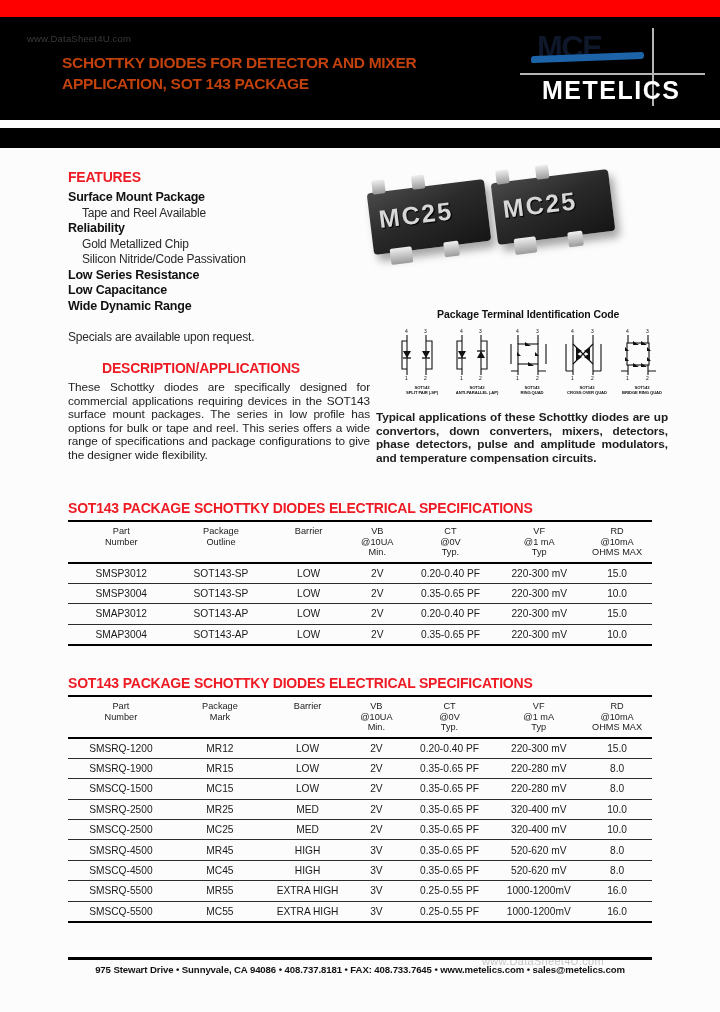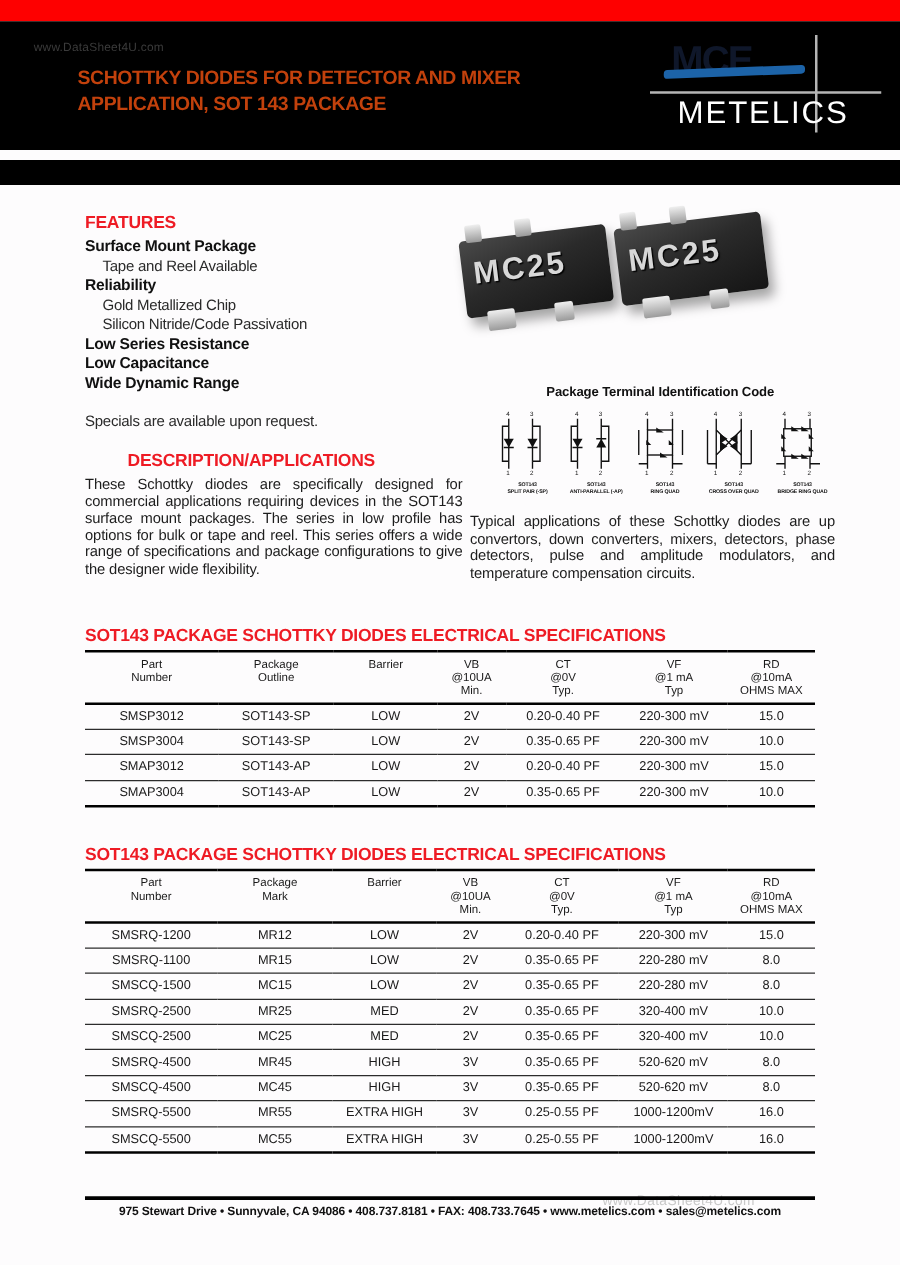--- a/index.html
+++ b/index.html
@@ -45,21 +45,21 @@
   .logo-vline {
     position: absolute; left: 132px; top: 2px; width: 2px; height: 78px;
     background: #b5b5b5;
   }
   .logo-hline {
     position: absolute; left: 0px; top: 47px; width: 185px; height: 2px;
     background: #b5b5b5;
   }
   .logo-metelics {
     position: absolute; left: 22px; top: 50px;
-    color: #ffffff; font-weight: normal; font-size: 25px;
+    color: #ffffff; font-weight: bold; font-size: 25px;
     letter-spacing: 1.5px;
     font-family: "Liberation Sans", sans-serif;
   }
 
   .black-band { position: absolute; left: 0; top: 128px; width: 720px; height: 20px; background: #000000; }
 
   
   .sec-head {
     color: #ee1b24; font-weight: bold; font-size: 14px; letter-spacing: -.2px;
   }
@@ -73,21 +73,21 @@
   
   #desc-head { position: absolute; left: 68px; top: 360px; margin-left: 34px; }
   .desc-body {
     position: absolute; left: 68px; top: 381px; width: 302px;
     font-size: 11.8px; color: #1d1d1d; line-height: 13.6px;
     text-align: justify; letter-spacing: -.1px;
   }
   .apps-body {
     position: absolute; left: 376px; top: 411px; width: 292px;
     font-size: 11.8px; color: #1d1d1d; line-height: 13.6px;
-    text-align: justify; letter-spacing: -.1px;
+    text-align: justify; letter-spacing: -.1px; font-weight: bold;
   }
 
   
   .photo { position: absolute; left: 352px; top: 168px; width: 310px; height: 110px; }
   .chip {
     position: absolute; width: 118px; height: 62px;
     background: linear-gradient(160deg, #4a4a4a 0%, #2a2a2a 45%, #151515 100%);
     border-radius: 4px;
     transform: rotate(-7deg);
     box-shadow: 4px 7px 9px rgba(0,0,0,.35);
@@ -443,21 +443,21 @@
       <tr>
         <td>SMSRQ-1200</td>
         <td>MR12</td>
         <td>LOW</td>
         <td>2V</td>
         <td>0.20-0.40 PF</td>
         <td>220-300 mV</td>
         <td>15.0</td>
       </tr>
       <tr>
-        <td>SMSRQ-1100</td>
+        <td>SMSRQ-1900</td>
         <td>MR15</td>
         <td>LOW</td>
         <td>2V</td>
         <td>0.35-0.65 PF</td>
         <td>220-280 mV</td>
         <td>8.0</td>
       </tr>
       <tr>
         <td>SMSCQ-1500</td>
         <td>MC15</td>

